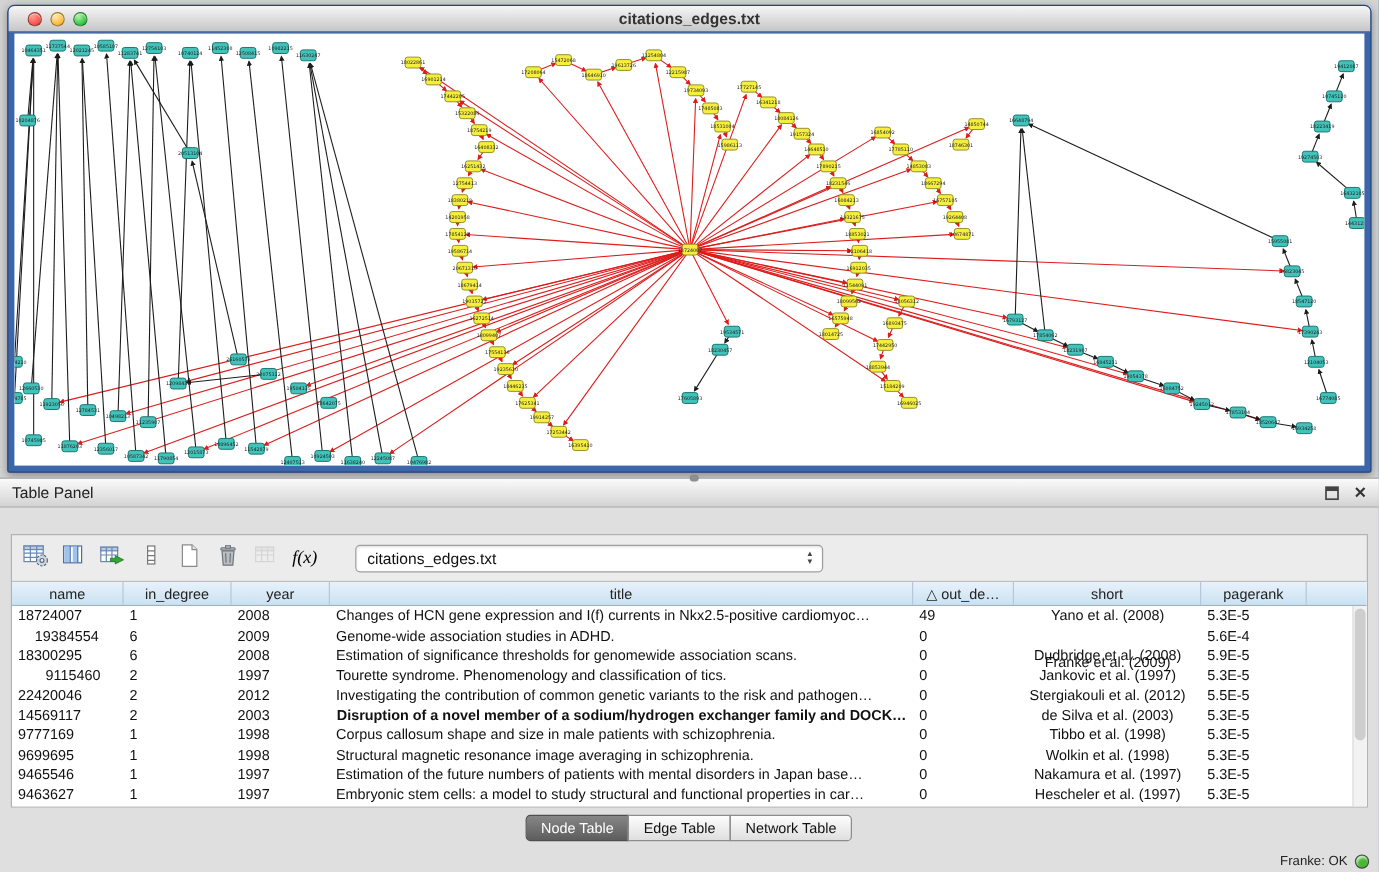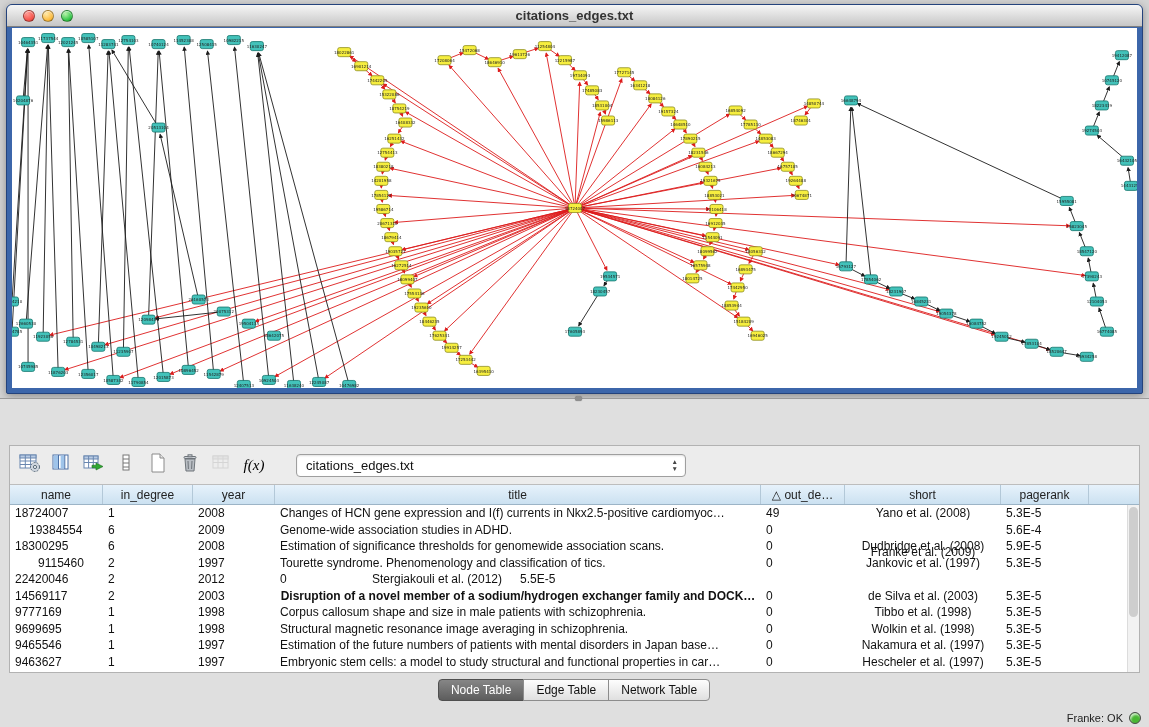--- a/index.html
+++ b/index.html
@@ -781,20 +781,31 @@
             <text x="1115" y="158.6" class="nl">14431253</text>
           </g>
         </g>
       </svg>
   </div>
 </div>
 
 <div class="table-panel">
   <div class="grab-dot"></div>
 
+  <div class="panel-header">
+    <span class="panel-title">Table Panel</span>
+    <span class="ph-spacer"></span>
+    <span class="ph-icon">
+      <svg width="12" height="12" viewBox="0 0 12 12">
+          <rect x="1" y="1" width="10" height="10" fill="none" stroke="#444" stroke-width="1.4"></rect>
+          <rect x="1" y="1" width="10" height="3.2" fill="#444"></rect>
+        </svg>
+    </span>
+    <span class="ph-icon">✕</span>
+  </div>
 
   <div class="panel-content">
     <div class="toolbar">
       <div style="display:flex;">
           <div class="tbtn">
             <span><svg width="22" height="20">
                 <rect x="1" y="2" width="16" height="13" fill="#fff" stroke="#6a87b0"></rect>
                 <rect x="1" y="2" width="16" height="3" fill="#b8cbe4" stroke="#6a87b0"></rect>
                 <line x1="6.3" y1="2" x2="6.3" y2="15" stroke="#6a87b0"></line>
                 <line x1="11.6" y1="2" x2="11.6" y2="15" stroke="#6a87b0"></line>
@@ -913,20 +924,21 @@
             <div class="cell" style="width: 82px; text-align: left;">1997</div>
             <div class="cell" style="width: 486px; text-align: left;">Tourette syndrome. Phenomenology and classification of tics.</div>
             <div class="cell" style="width: 84px; text-align: left;">0</div>
             <div class="cell" style="width: 156px; text-align: center;">Jankovic et al. (1997)</div>
             <div class="cell" style="width: 88px; text-align: left;">5.3E-5</div>
           </div>
           <div class="trow">
             <div class="cell" style="width: 93px; text-align: left;">22420046</div>
             <div class="cell" style="width: 90px; text-align: left;">2</div>
             <div class="cell" style="width: 82px; text-align: left;">2012</div>
+            <div class="cell" style="width: 486px; text-align: left;">Investigating the contribution of common genetic variants to the risk and pathogen…</div>
             <div class="cell" style="width: 84px; text-align: left;">0</div>
             <div class="cell" style="width: 156px; text-align: center;">Stergiakouli et al. (2012)</div>
             <div class="cell" style="width: 88px; text-align: left;">5.5E-5</div>
           </div>
           <div class="trow">
             <div class="cell" style="width: 93px; text-align: left;">14569117</div>
             <div class="cell" style="width: 90px; text-align: left;">2</div>
             <div class="cell" style="width: 82px; text-align: left;">2003</div>
             <div class="cell" style="width: 486px; text-align: center; font-weight: bold;">Disruption of a novel member of a sodium/hydrogen exchanger family and DOCK…</div>
             <div class="cell" style="width: 84px; text-align: left;">0</div>

